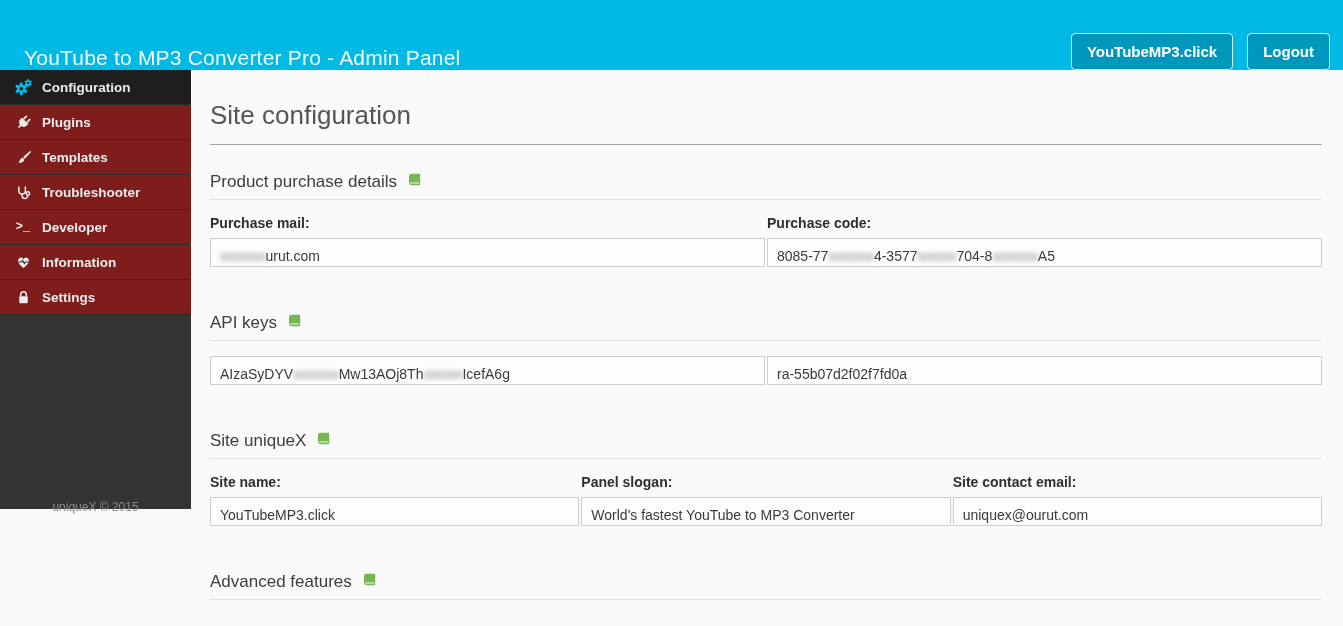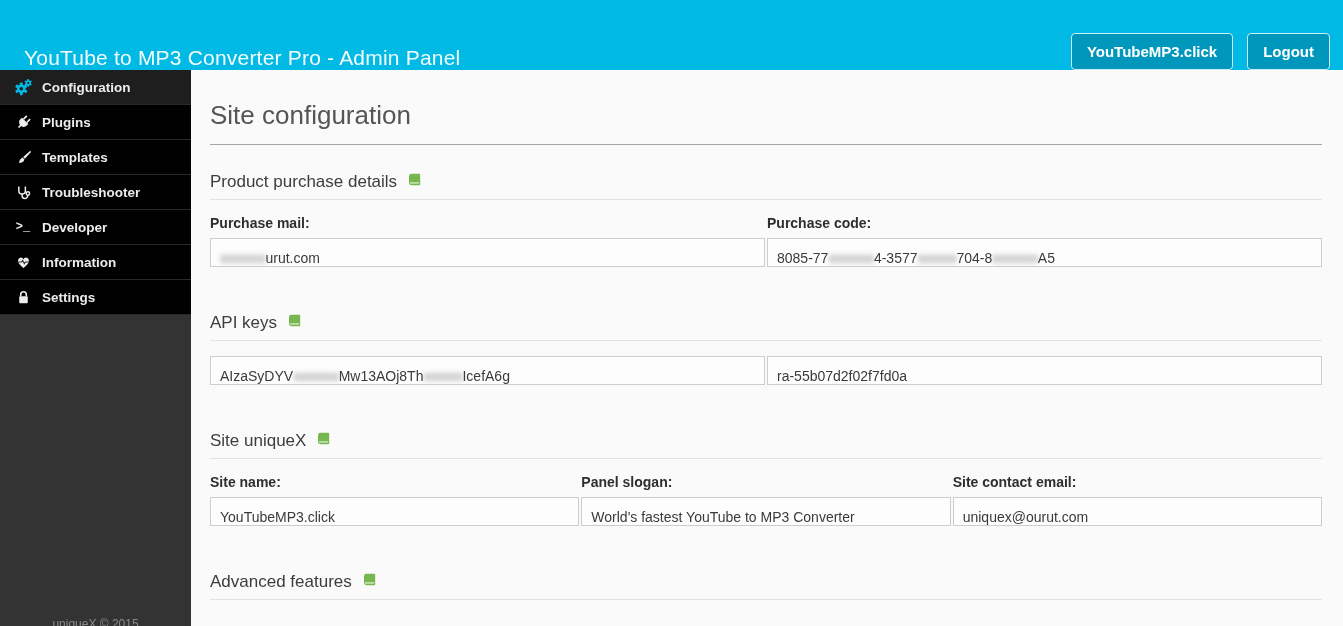--- a/index.html
+++ b/index.html
@@ -9,44 +9,44 @@
   
   .topbar { position:absolute; top:0; left:0; width:1343px; height:70px; background:#00b9e4;
             display:flex; align-items:flex-end; justify-content:space-between; padding:0 13px 0 24px; }
   .topbar h1 { color:#f4fdff; font-size:21px; font-weight:400; letter-spacing:.2px; }
   .topbar .btns { display:flex; gap:14px; }
   .tbtn { background:#0097bd; border:1px solid #cdeff8; border-radius:4px; color:#fff;
           font-size:15px; font-weight:700; padding:9px 15px; cursor:pointer;
           font-family:"Liberation Sans", sans-serif; }
 
   
-  .sidebar { position:absolute; top:70px; left:0; width:191px; height:556px; background:#333333; }
+  .sidebar { position:absolute; top:70px; left:0; width:191px; height:439px; background:#333333; }
   .side-item { height:35px; display:flex; align-items:center; gap:10px; padding-left:14px;
                color:#ececec; font-size:13.5px; font-weight:700; border-bottom:1px solid #2a2a2a;
-               background:#000000; cursor:pointer; }
+               background:#7f1d1d; cursor:pointer; }
   .side-item.active { background:#1e1e1e; }
   .side-item .ic { width:18px; display:flex; justify-content:center; flex:0 0 18px; }
   .term-glyph { font-family:"Liberation Mono", monospace; font-size:12px; font-weight:700; color:#ececec; }
   .side-footer { position:absolute; bottom:-5px; width:100%; text-align:center; color:#8a8a8a; font-size:12px; }
 
   
   .main { position:absolute; top:76px; left:191px; width:1152px; height:556px; padding:0 21px 0 19px; }
   .page-title { margin-top:24px; font-size:26px; font-weight:400; color:#555; }
   .title-rule { border:none; border-top:1px solid #a6a6a6; margin-top:13px; }
 
   .section { margin-top:27px; }
   .section + .section { margin-top:46px; }
   .sec-head { display:flex; align-items:center; gap:10px; font-size:17px; font-weight:400; color:#3d3d3d; }
   .sec-rule { border:none; border-top:1px solid #e2e2e2; margin-top:7px; }
 
   .frow { display:flex; gap:2px; margin-top:15px; }
   .field { flex:1; min-width:0; }
   .field label { display:block; font-size:14px; font-weight:700; color:#2e2e2e; margin-bottom:7px; }
-  .tinput { height:29px; background:#fdfdfd; border:1px solid #cdcdcd; padding:0 9px;
-            font-size:14px; color:#3a3a3a; display:flex; align-items:flex-end; white-space:nowrap;
+  .tinput { height:29px; background:#fdfdfd; border:1px solid #cdcdcd; padding:9px 9px;
+            font-size:14px; color:#3a3a3a; display:flex; align-items:flex-start; white-space:nowrap;
             overflow:hidden; cursor:text; }
   .blur { filter: blur(2.6px); color:#8d8d8d; letter-spacing:-.5px; }
 </style>
 </head>
 <body>
 
 <div class="topbar">
   <h1>YouTube to MP3 Converter Pro - Admin Panel</h1>
   <div class="btns">
     <button class="tbtn">YouTubeMP3.click</button>

